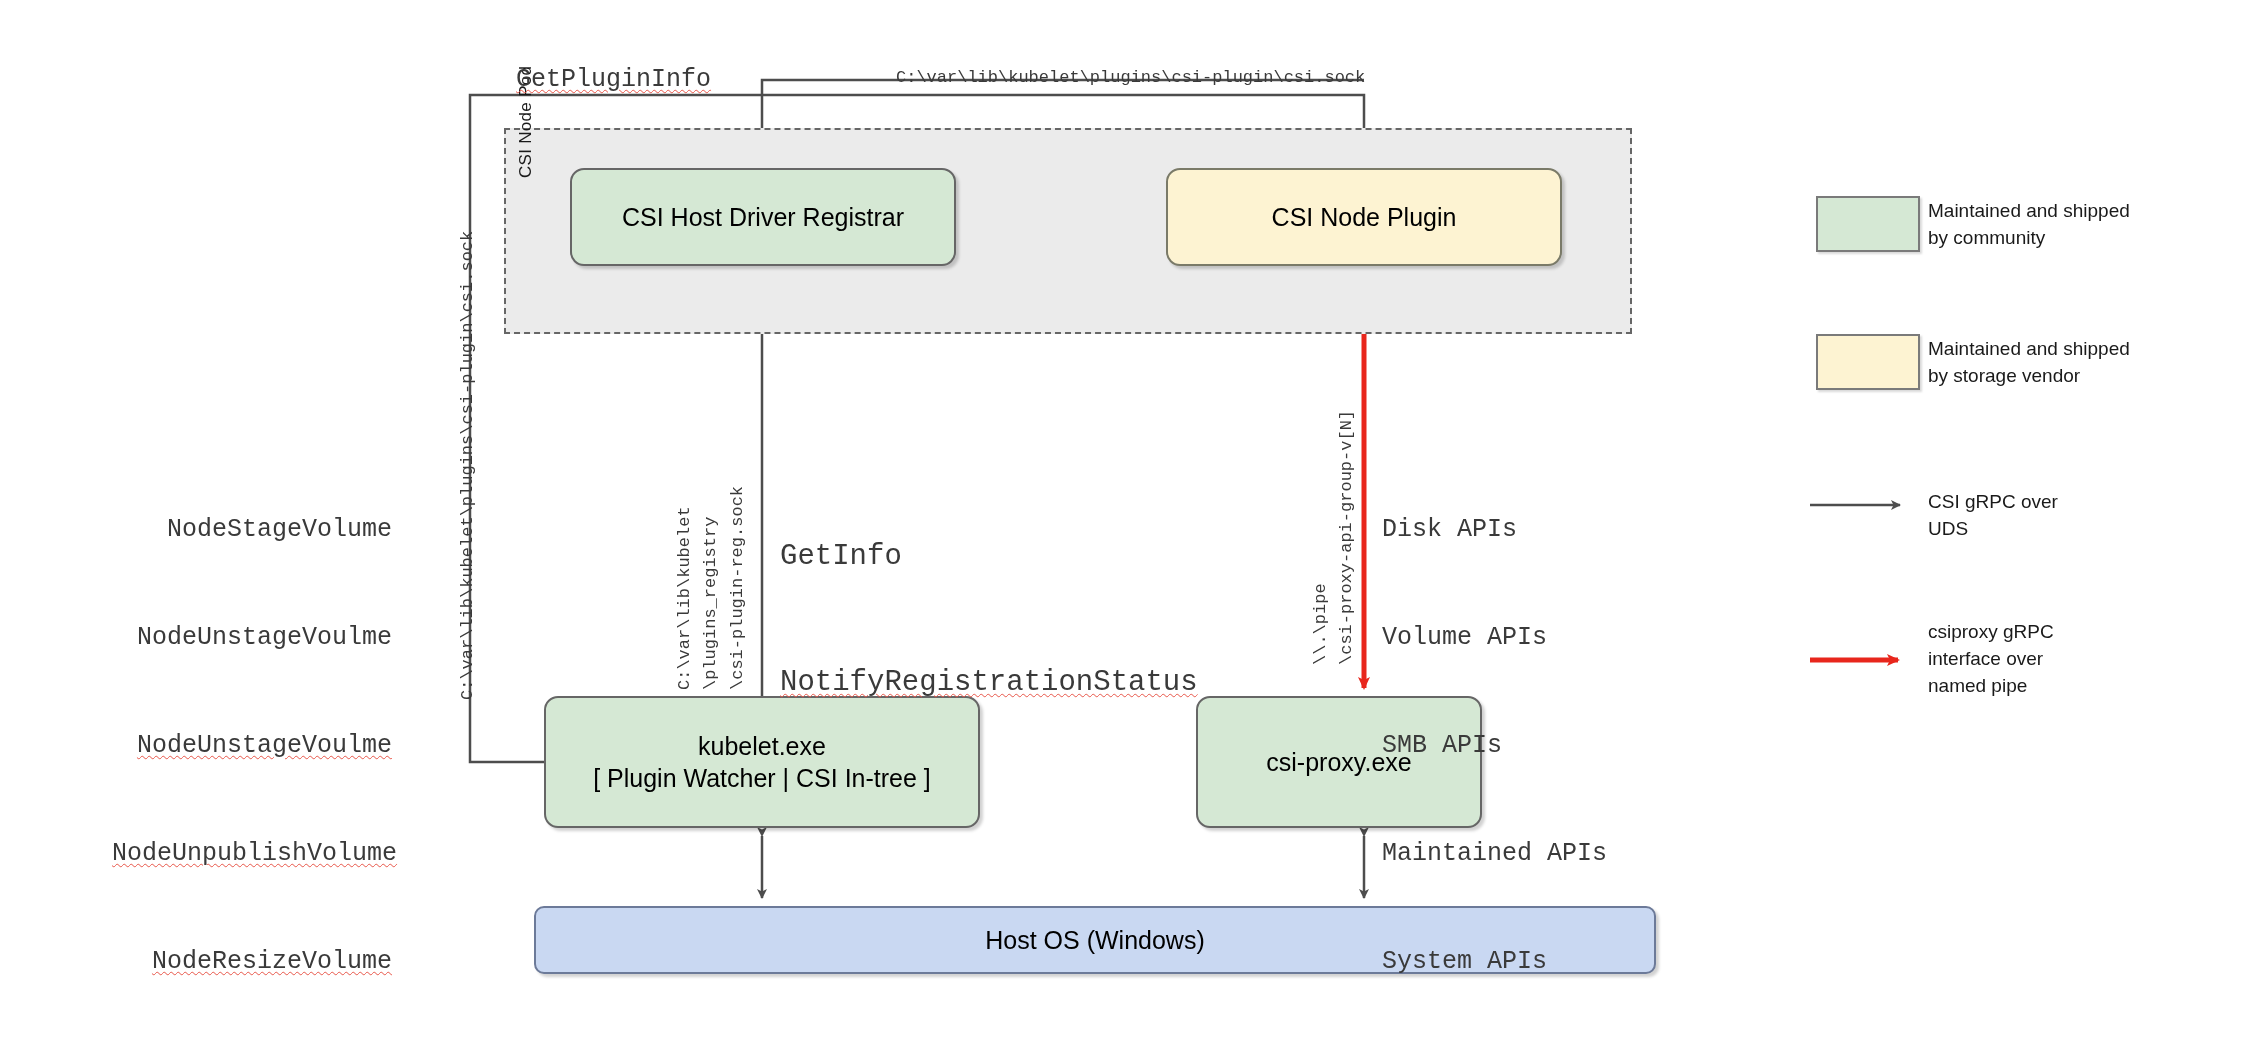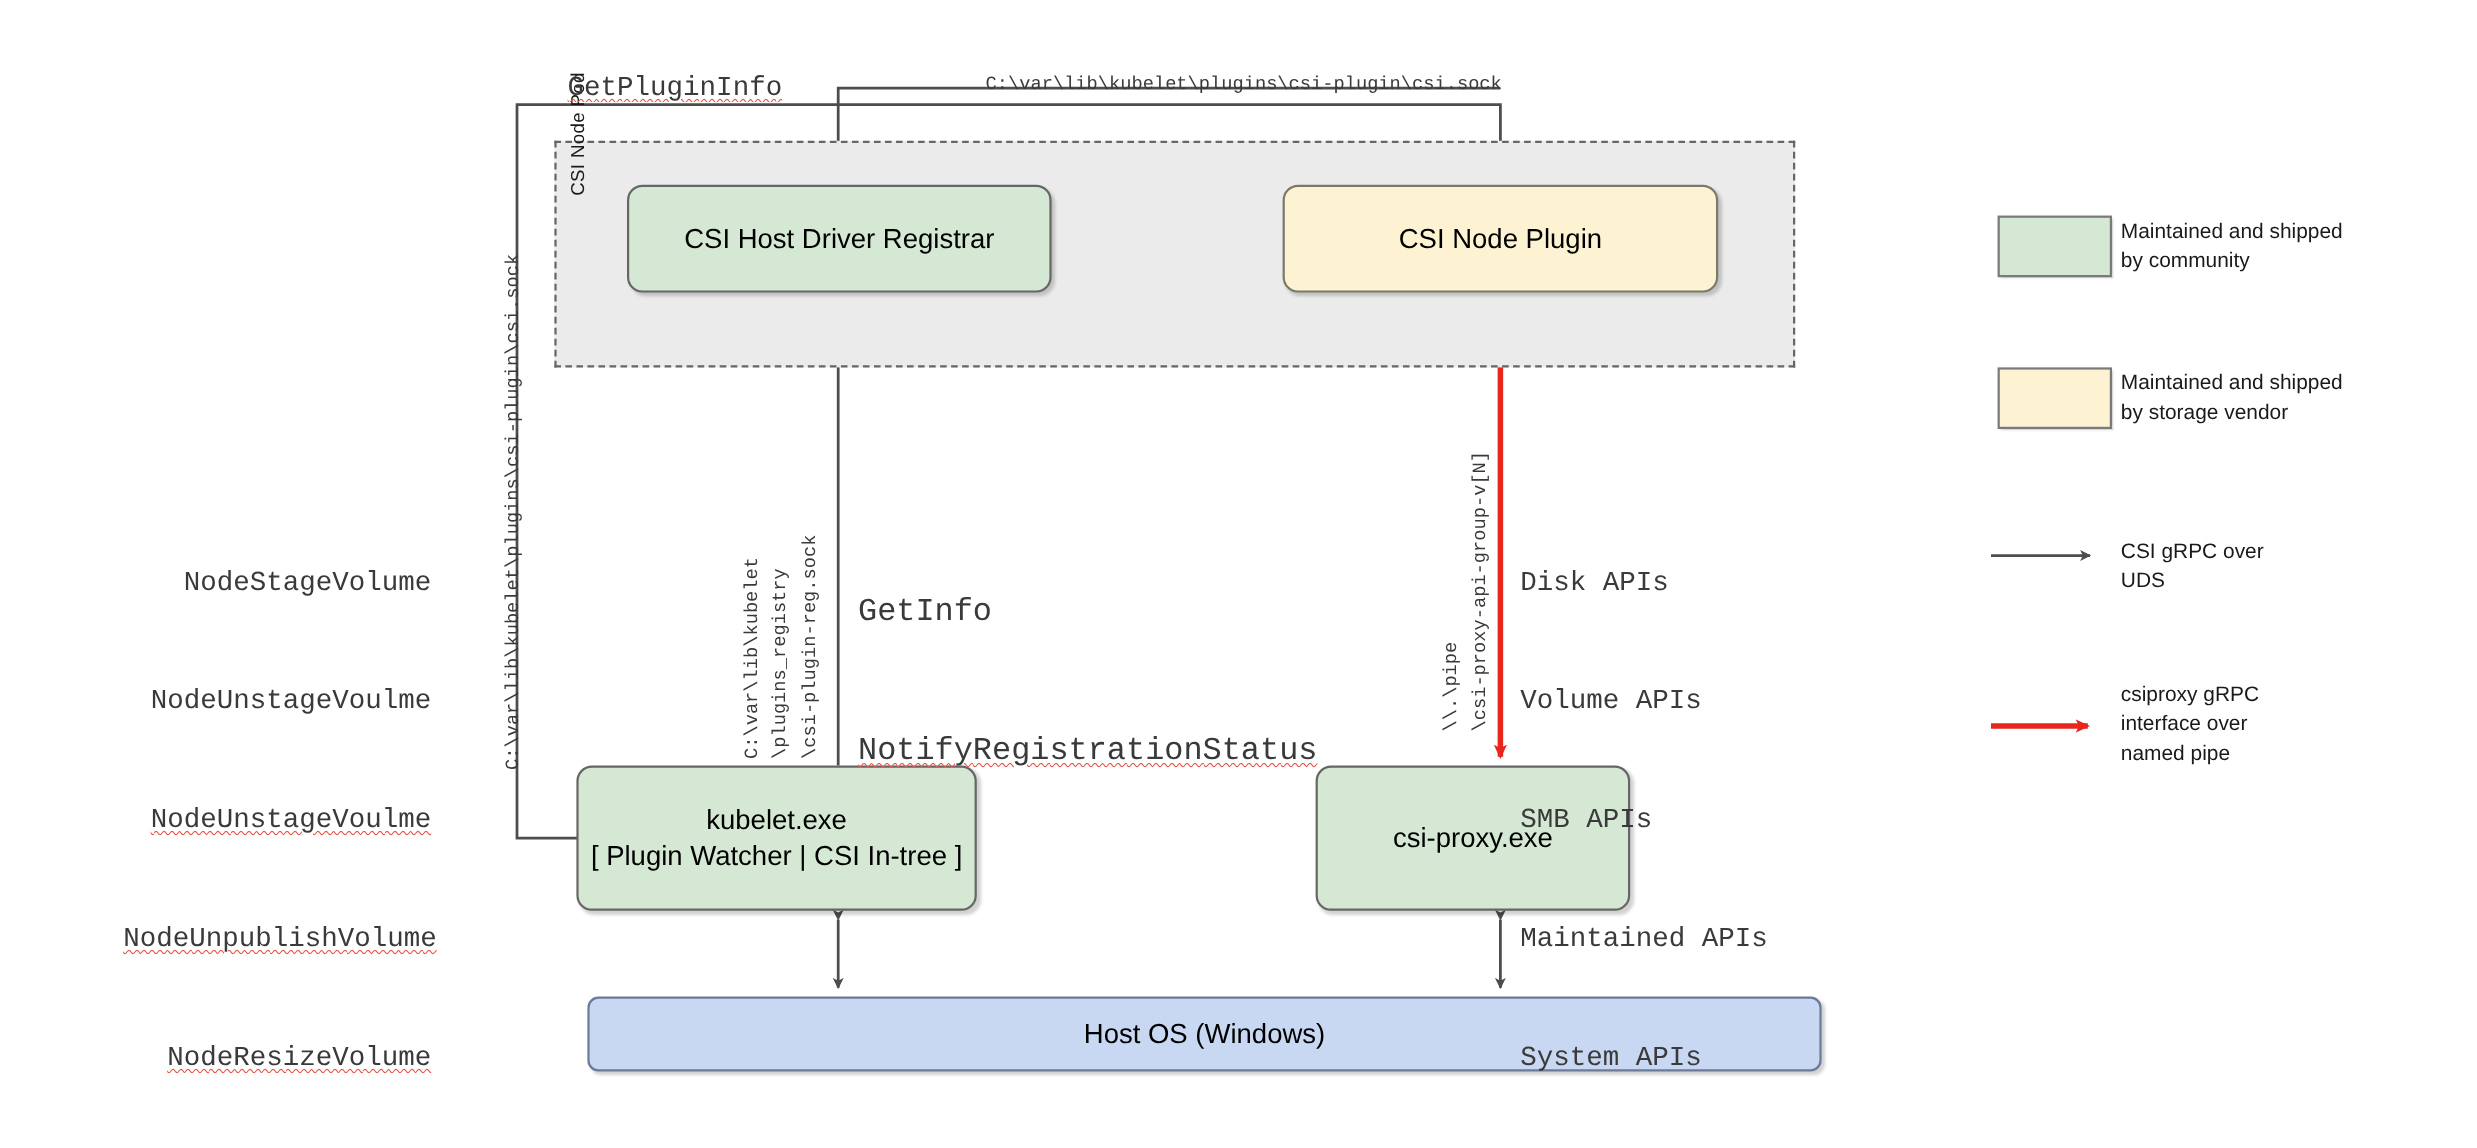--- a/index.html
+++ b/index.html
@@ -63,21 +63,21 @@
     color: #000000;
     line-height: 1.28;
     box-shadow: 3px 3px 3px rgba(0,0,0,0.18);
   }
   .green { background: #d5e8d4; }
   .yellow { background: #fdf3d2; border-color: #7a7a68; }
   .blue  { background: #c9d8f2; border-color: #6c7a99; border-radius: 10px; margin-left: 20px; }
 
   #registrar   { left: 570px;  top: 168px; width: 386px; height: 98px; }
   #nodeplugin  { left: 1166px; top: 168px; width: 396px; height: 98px; }
-  #kubelet     { left: 524px;  top: 696px; width: 364px; height: 132px; }
+  #kubelet     { left: 544px;  top: 696px; width: 436px; height: 132px; }
   #csiproxy    { left: 1196px; top: 696px; width: 286px; height: 132px; }
   #hostos      { left: 514px;  top: 906px; width: 1122px; height: 68px; font-size: 25px; }
 
   
   .txt {
     position: absolute;
     color: #3c3c3c;
     white-space: pre;
   }
   .code {

